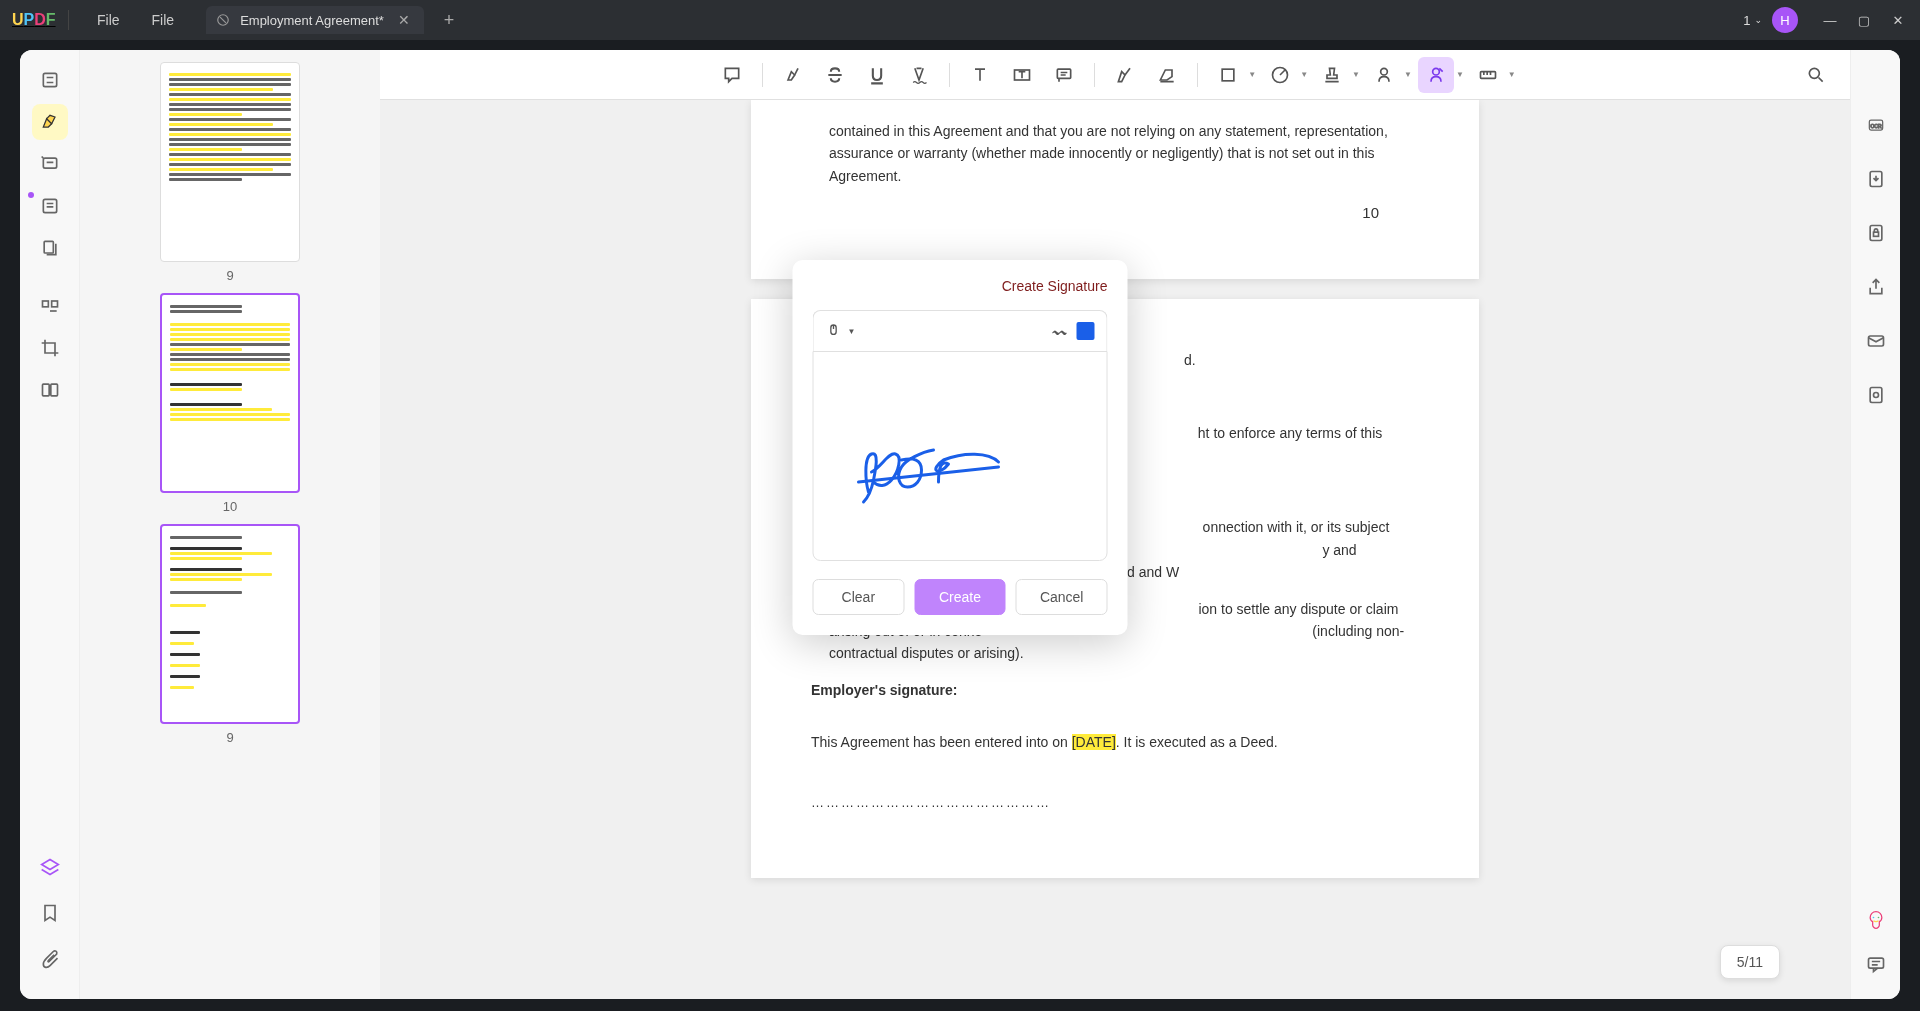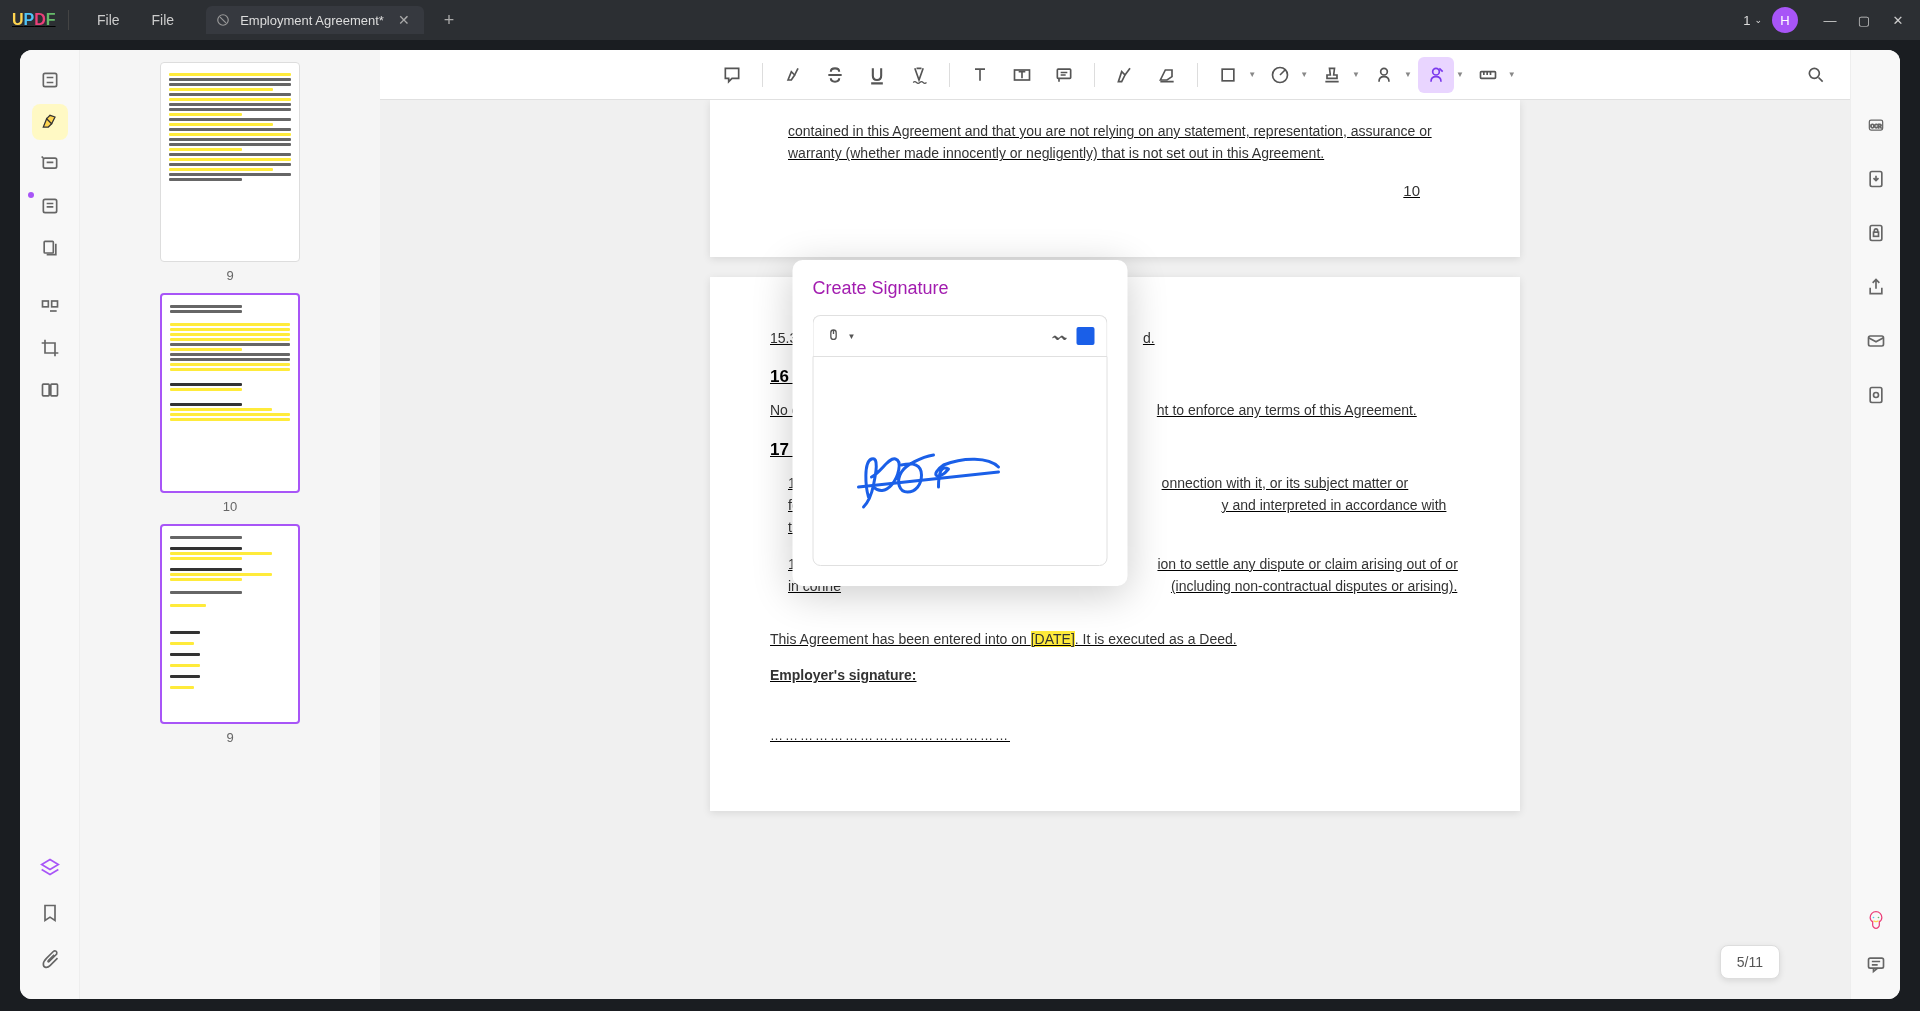--- a/index.html
+++ b/index.html
@@ -263,26 +263,25 @@
       left: 0;
       right: 0;
       bottom: 0;
       overflow-y: auto;
       display: flex;
       flex-direction: column;
       align-items: center;
       padding: 0 0 40px;
     }
     .page {
-      width: 810px;
+      width: 728px;
       background: #fff;
       box-shadow: 0 2px 8px rgba(0,0,0,0.1);
       padding: 50px 60px;
       margin-top: 0;
-      text-decoration: underline;
     }
     .page-partial {
       padding-top: 20px;
       padding-bottom: 40px;
     }
     .page-gap { height: 20px; }
     .page-text {
       font-size: 14px;
       color: #333;
       line-height: 1.6;
@@ -354,23 +353,23 @@
       top: 260px;
       transform: translateX(-50%);
       width: 335px;
       background: #fff;
       border-radius: 10px;
       box-shadow: 0 8px 40px rgba(0,0,0,0.2);
       z-index: 100;
       padding: 18px 20px 20px;
     }
     .dialog-title {
-      text-align: left;
-      font-size: 18px;
-      color: #a21caf;
+      text-align: right;
+      font-size: 14px;
+      color: #7f1d1d;
       margin-bottom: 16px;
     }
     .sig-toolbar {
       display: flex;
       align-items: center;
       justify-content: space-between;
       padding: 10px 12px;
       border: 1px solid #e0e0e0;
       border-bottom: none;
       border-radius: 8px 8px 0 0;
@@ -787,22 +786,22 @@
         <p class="page-text center">10</p>
       </div>
       <div class="page-gap"></div>
       <div class="page">
         <p class="page-text"><span>15.3   Not</span><span style="display:inline-block;width:320px"></span><span>d.</span></p>
         <p class="sec-head">16   No</p>
         <p class="page-text"><span>No one o</span><span style="display:inline-block;width:330px"></span><span>ht to enforce any terms of this Agreement.</span></p>
         <p class="sec-head">17   Gov</p>
         <p class="page-text sub-indent"><span>17.1Th</span><span style="display:inline-block;width:330px"></span><span>onnection with it, or its subject matter or formation (includ</span><span style="display:inline-block;width:330px"></span><span>y and interpreted in accordance with the law of England and W</span></p>
         <p class="page-text sub-indent"><span>17.2 T</span><span style="display:inline-block;width:330px"></span><span>ion to settle any dispute or claim arising out of or in conne</span><span style="display:inline-block;width:330px"></span><span>(including non-contractual disputes or arising).</span></p>
+        <p class="page-text" style="font-weight:bold;margin-top:12px">Employer's signature:</p>
         <p class="page-text" style="margin-top:30px"><span>This Agreement has been entered into on </span><span class="highlight">[DATE]</span><span>. It is executed as a Deed.</span></p>
-        <p class="page-text" style="font-weight:bold;margin-top:12px">Employer's signature:</p>
         <p class="page-text dots" style="margin-top:40px">…………………………………………</p>
       </div>
     </div>
 
     <div class="page-indicator">5/11</div>
   </div>
 
   <div class="right-toolbar">
     <div class="right-tool">
         <svg viewBox="0 0 24 24" fill="none" stroke="currentColor" stroke-width="1.5">
@@ -876,13 +875,18 @@
       <span class="line-style">〰</span>
       <div class="color-swatch"></div>
     </div>
   </div>
   <div class="sig-canvas">
     <svg class="sig-svg" width="293" height="210" viewBox="0 0 293 210">
       <path d="M55 140 C52 130 50 105 58 102 C66 99 62 118 60 128 C58 138 55 145 50 150 M58 120 C68 115 75 100 82 102 C89 104 85 120 78 128 C72 135 65 135 60 130 M88 108 C100 105 108 108 108 118 C108 128 102 135 94 135 C86 135 82 125 88 115 C92 108 108 100 120 98 M125 130 C125 115 128 108 135 112 C125 125 115 118 130 108 C150 100 175 100 185 110" fill="none" stroke="#1a5fe8" stroke-width="3" stroke-linecap="round" stroke-linejoin="round"></path>
       <path d="M45 130 L185 115" fill="none" stroke="#1a5fe8" stroke-width="3" stroke-linecap="round"></path>
     </svg>
   </div>
+  <div class="dialog-buttons">
+    <div class="dlg-btn">Clear</div>
+    <div class="dlg-btn primary">Create</div>
+    <div class="dlg-btn">Cancel</div>
+  </div>
 </div>
 
 </body></html>

